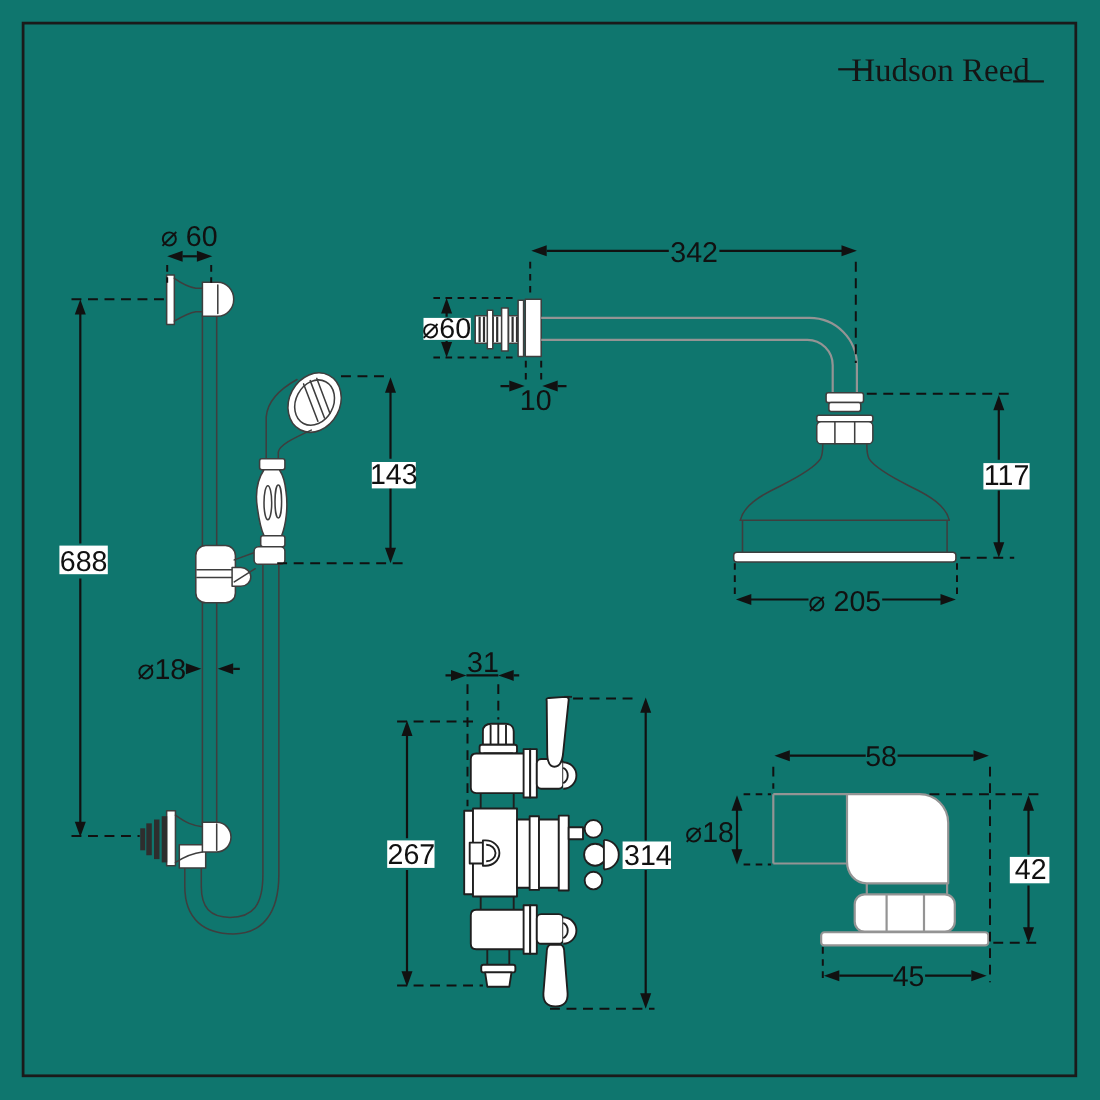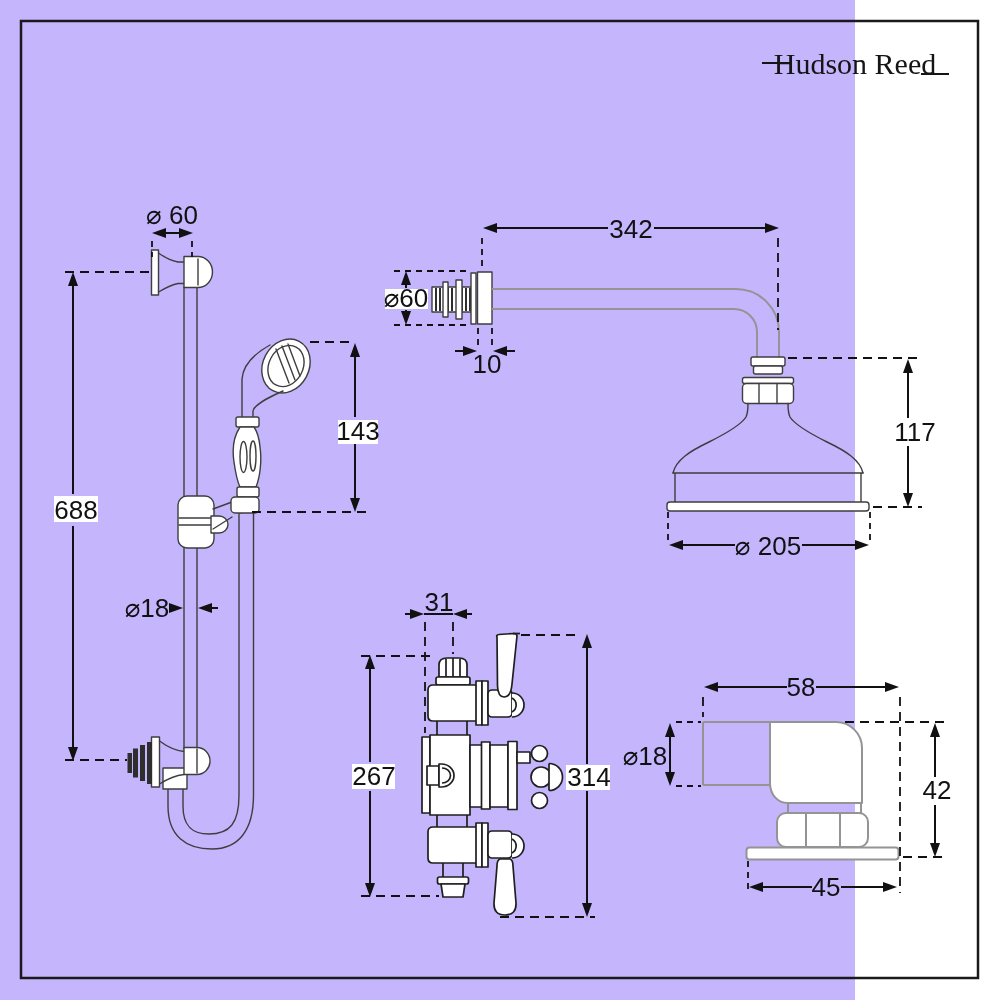--- a/index.html
+++ b/index.html
@@ -1,16 +1,16 @@
 <!DOCTYPE html>
 <html><head>
 <meta charset="utf-8">
 <style>
   html,body{margin:0;padding:0;background:#fff;}
-  .stage{position:relative;width:855px;height:1000px;background:#c4b5fd;text-decoration:underline;}
+  .stage{position:relative;width:1000px;height:1000px;background:#0f766e;text-decoration:underline;}
   
   .d   {stroke:#111;stroke-width:2;fill:none;}
   .da  {fill:#111;stroke:none;}
   .dash{stroke:#111;stroke-width:1.8;fill:none;stroke-dasharray:9 6;}
   .dash2{stroke:#111;stroke-width:1.8;fill:none;stroke-dasharray:6 5;}
   .t   {font-family:"Liberation Sans","DejaVu Sans",sans-serif;font-size:26px;fill:#111;text-anchor:middle;}
   .tb  {fill:#fff;stroke:none;}
   
   .pa  {stroke:#3e3e3e;stroke-width:1.4;fill:none;stroke-linecap:round;stroke-linejoin:round;}
   .paw {stroke:#3e3e3e;stroke-width:1.4;fill:#fff;stroke-linejoin:round;}

